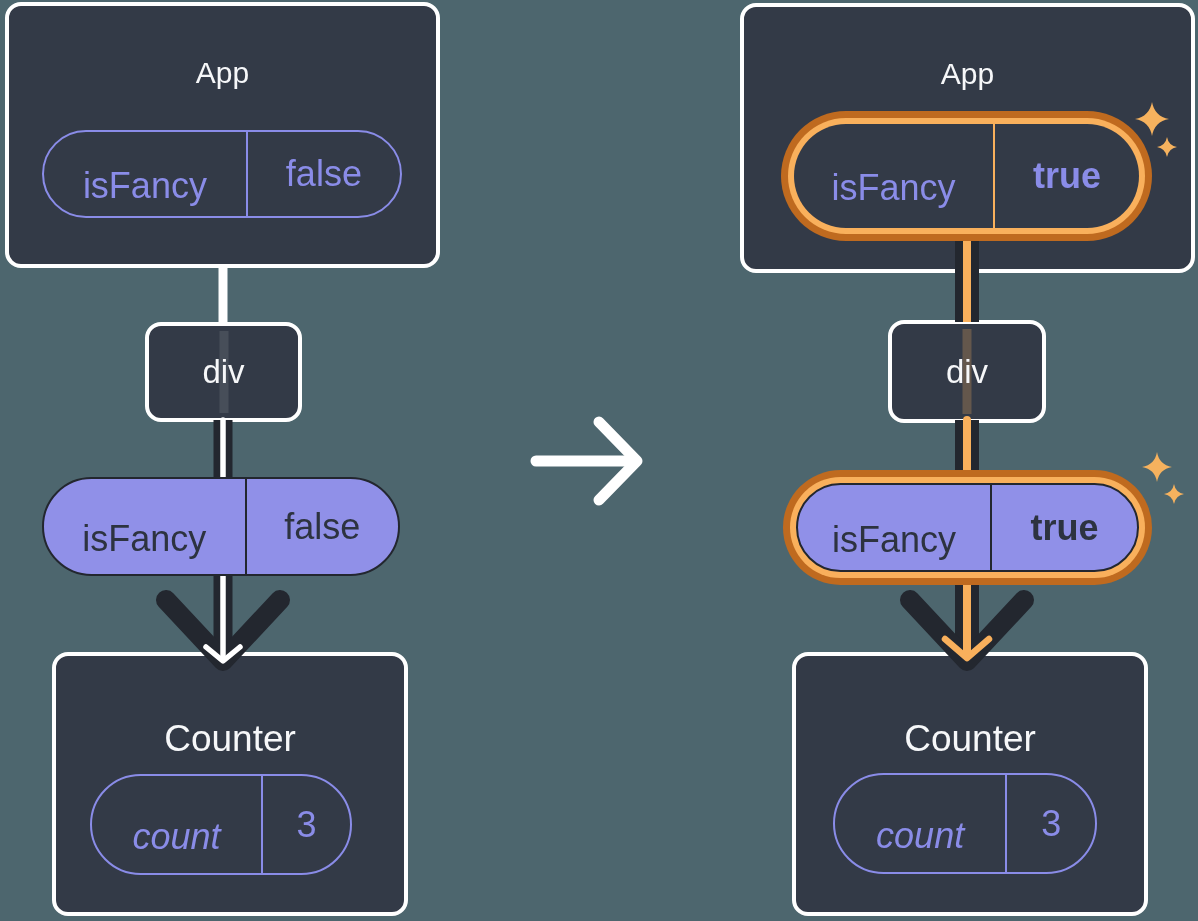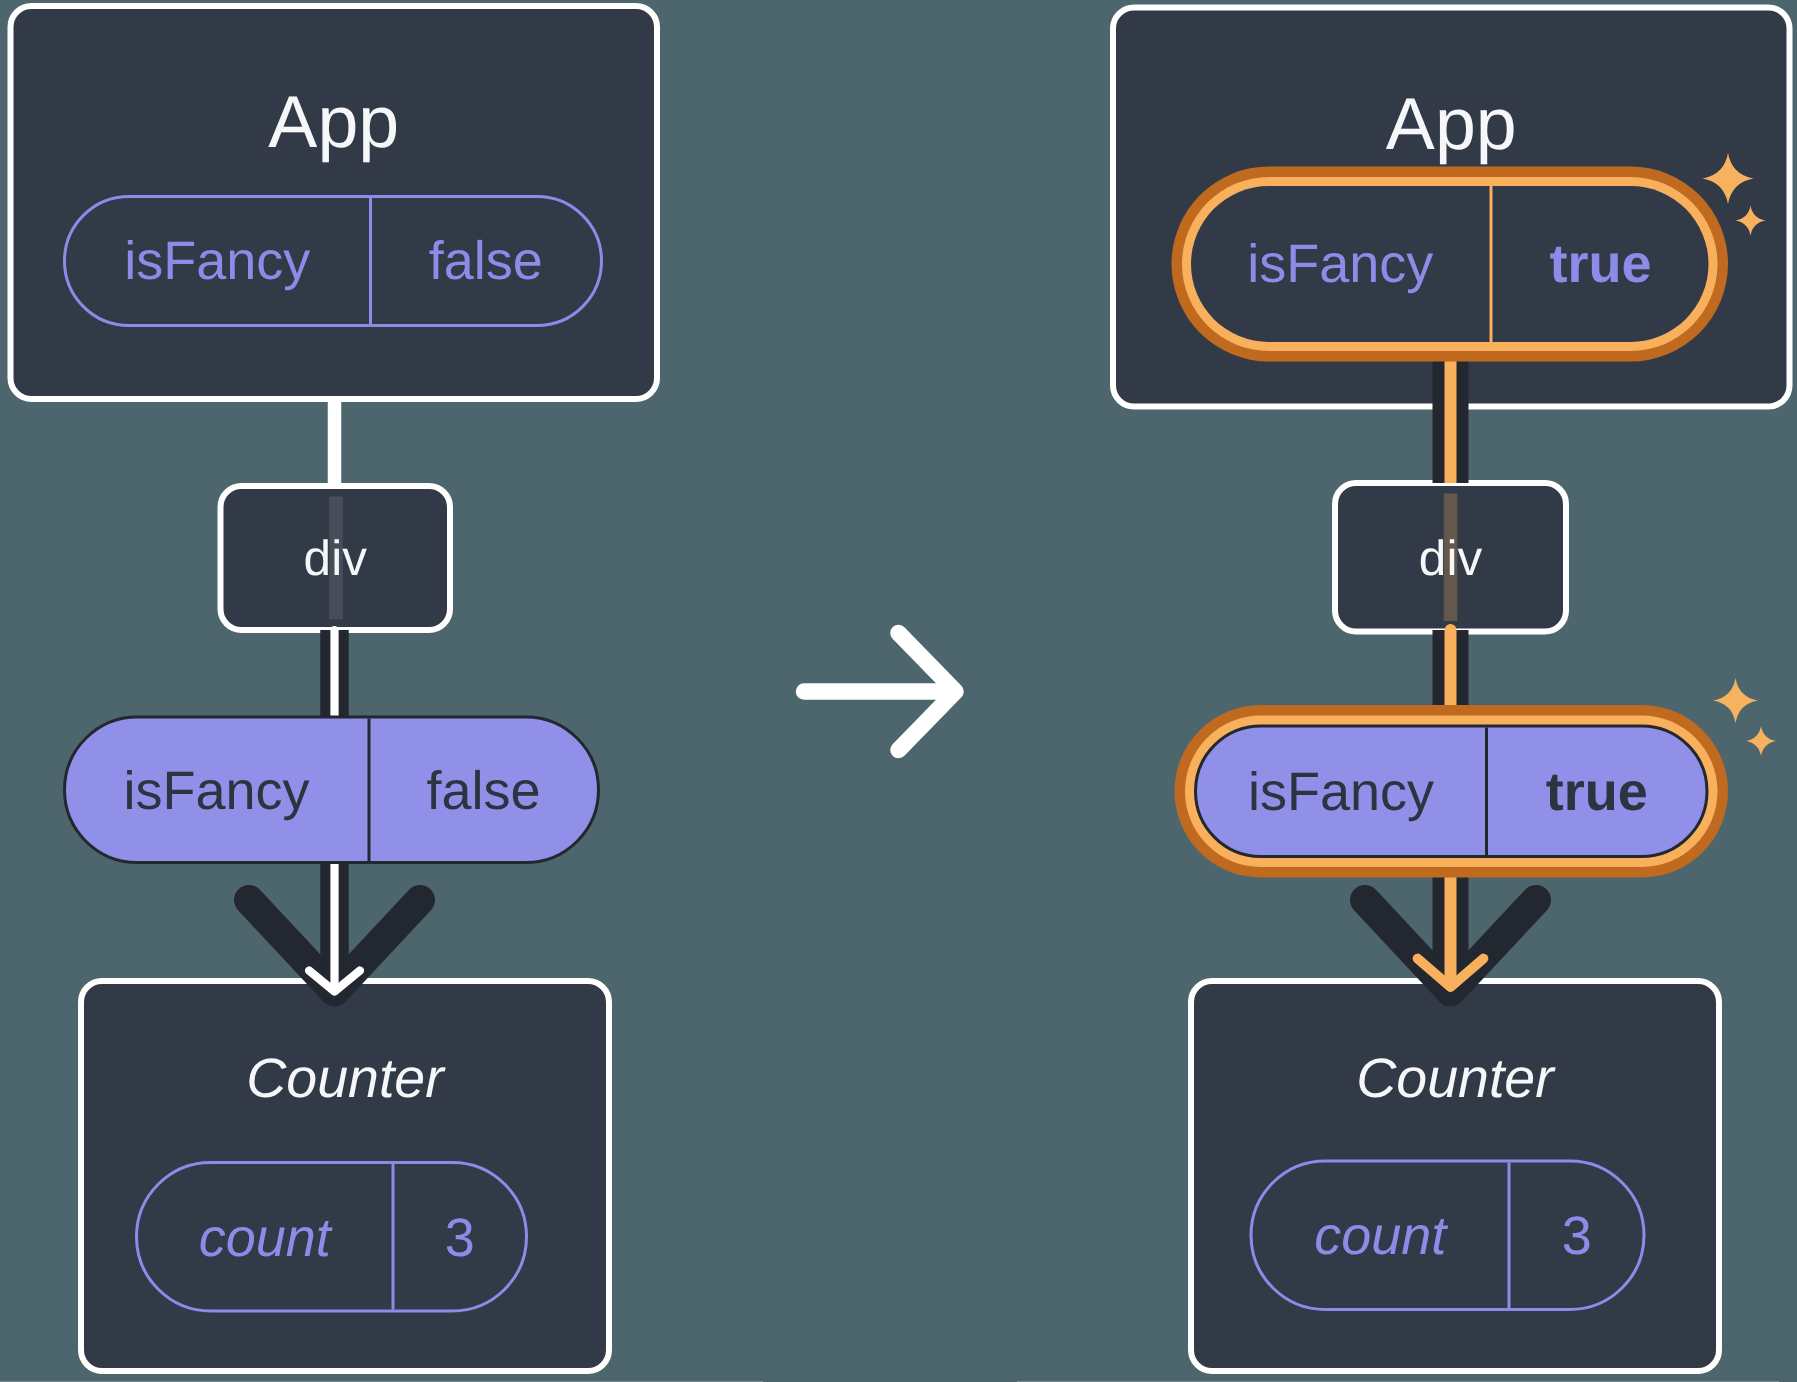--- a/index.html
+++ b/index.html
@@ -3,22 +3,22 @@
 <meta charset="utf-8">
 <style>
   html,body{margin:0;padding:0;}
   .canvas{position:relative;width:1198px;height:921px;background:var(--background);
     font-family:"Liberation Sans",sans-serif;overflow:hidden;}
 
   .box{position:absolute;background:var(--box-fill);border:4px solid var(--white);
     border-radius:16px;box-sizing:border-box;z-index:1;}
   .box-title{position:absolute;left:0;right:0;text-align:center;color:#F6F7F9;
     font-weight:500;line-height:1;}
-  .app-title{top:52px;font-size:49px;}
-  .counter-title{top:44px;font-size:37px;font-style:italic;}
+  .app-title{top:52px;font-size:30px;}
+  .counter-title{top:64px;font-size:37px;}
 
   .box-app-left{left:5px;top:2px;width:435px;height:266px;}
   .box-div-left{left:145px;top:322px;width:157px;height:100px;}
   .box-counter-left{left:52px;top:652px;width:356px;height:264px;}
   .box-app-right{left:740px;top:3px;width:455px;height:270px;}
   .box-div-right{left:888px;top:320px;width:158px;height:103px;}
   .box-counter-right{left:792px;top:652px;width:356px;height:264px;}
 
   .div-box{display:flex;align-items:center;justify-content:center;}
   .div-label{color:#F6F7F9;font-size:33px;font-weight:500;position:relative;z-index:2;}
@@ -31,21 +31,21 @@
   svg.sparkles{z-index:4;}
   .st{fill:none;}
   .st-dark{stroke:var(--dark-ink);}
   .st-white{stroke:var(--white);}
   .st-orange{stroke:var(--orange-inner);}
   .round{stroke-linecap:round;stroke-linejoin:round;}
   .f-sparkle{fill:var(--sparkle);}
 
   .pill{position:absolute;display:flex;border-radius:999px;box-sizing:border-box;z-index:3;}
   .cell{display:flex;align-items:center;justify-content:center;height:100%;font-size:36px;line-height:1;}
-  .cell-name{width:57%;}
+  .cell-name{width:57%;margin-top:12px;}
   .cell-value{width:43%;}
   .bold{font-weight:700;}
 
   .pill-outline{border:2.5px solid var(--purple);color:var(--purple);}
   .pill-outline .cell + .cell{border-left:2.5px solid var(--purple);}
   .pill-filled{background:var(--purple-fill);border:2px solid var(--dark-ink);color:var(--dark-text);}
   .pill-filled .cell + .cell{border-left:2.5px solid var(--dark-ink);}
 
   .pill-app-left{left:42px;top:130px;width:360px;height:88px;}
   .pill-mid-left{left:42px;top:477px;width:358px;height:99px;}

